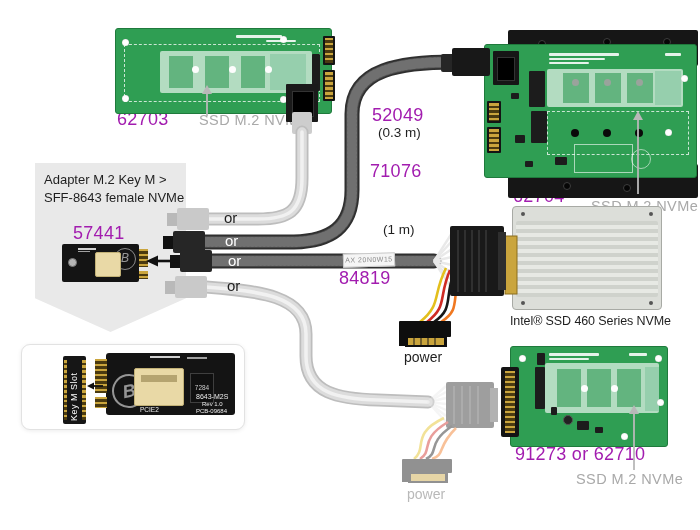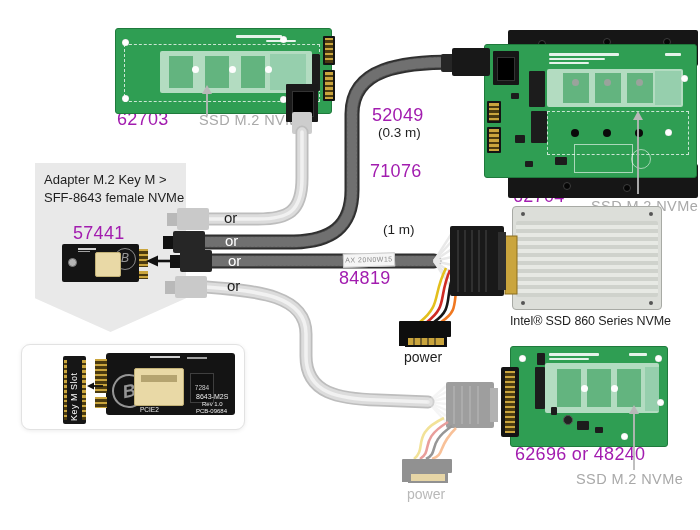--- a/index.html
+++ b/index.html
@@ -160,21 +160,21 @@
     <span class="tiny" style="left:45px;top:53px;font-size:6.5px;">PCIE2</span>
   </div>
 
   <div class="abs" style="left:512px;top:206px;width:150px;height:104px;background:#dcded9;border:1px solid #a8aaa5;border-radius:4px;z-index:2;box-sizing:border-box;">
     <div class="abs" style="left:3px;top:14px;width:142px;height:76px;background:repeating-linear-gradient(180deg,#cfd2cc 0 4px,#e7e9e4 4px 8px);border-radius:2px;"></div>
     <div class="abs" style="left:8px;top:5px;width:4px;height:4px;border-radius:50%;background:#555;"></div>
     <div class="abs" style="left:136px;top:5px;width:4px;height:4px;border-radius:50%;background:#555;"></div>
     <div class="abs" style="left:8px;top:94px;width:4px;height:4px;border-radius:50%;background:#555;"></div>
     <div class="abs" style="left:136px;top:94px;width:4px;height:4px;border-radius:50%;background:#555;"></div>
   </div>
-  <span class="lbl-sm" style="left:510px;top:314px;font-size:12.5px;letter-spacing:-0.1px;">Intel® SSD 860 Series NVMe</span>
+  <span class="lbl-sm" style="left:510px;top:314px;font-size:12.5px;letter-spacing:-0.1px;">Intel® SSD 460 Series NVMe</span>
 
   <div class="pcb" style="left:510px;top:346px;width:156px;height:99px;">
     <div class="silk" style="left:38px;top:6px;width:50px;height:2.5px;"></div>
     <div class="silk" style="left:38px;top:11px;width:40px;height:1.5px;"></div>
     <div class="silk" style="left:118px;top:6px;width:18px;height:2.5px;"></div>
     <div class="blk" style="left:26px;top:6px;width:8px;height:12px;"></div>
     <div class="sil" style="left:34px;top:16px;width:114px;height:50px;">
       <div class="chip" style="left:12px;top:6px;width:24px;height:38px;"></div>
       <div class="chip" style="left:42px;top:6px;width:24px;height:38px;"></div>
       <div class="chip" style="left:72px;top:6px;width:24px;height:38px;"></div>
@@ -188,21 +188,21 @@
     <div class="hole" style="left:146px;top:52px;"></div>
     <div class="hole" style="left:110px;top:86px;"></div>
     <div class="abs" style="left:52px;top:68px;width:10px;height:10px;border-radius:50%;background:#222;border:1px solid #555;box-sizing:border-box;"></div>
     <div class="blk" style="left:66px;top:74px;width:12px;height:9px;"></div>
     <div class="blk" style="left:84px;top:80px;width:8px;height:6px;"></div>
     <div class="blk" style="left:40px;top:60px;width:6px;height:8px;"></div>
     <div class="abs" style="left:-10px;top:20px;width:18px;height:70px;background:#141414;border-radius:2px;">
       <div class="abs gold-v" style="left:4px;top:4px;width:10px;height:62px;"></div>
     </div>
   </div>
-  <span class="lbl" style="left:515px;top:444px;">62696 or 48240</span>
+  <span class="lbl" style="left:515px;top:444px;">91273 or 62710</span>
   <span class="lbl-gray" style="left:576px;top:471px;">SSD M.2 NVMe</span>
 
   <svg class="layer" width="700" height="530" viewBox="0 0 700 530">
 
     <g>
       <rect x="292" y="112" width="20" height="22" rx="2" fill="#cdcdcd"></rect>
       <path class="gray-under" d="M302,132 L302,178 C302,212 288,219 258,219 L206,219"></path>
       <path class="gray-mid" d="M302,132 L302,178 C302,212 288,219 258,219 L206,219"></path>
       <path class="gray-hi" d="M302,132 L302,178 C302,212 288,219 258,219 L206,219"></path>
     </g>

